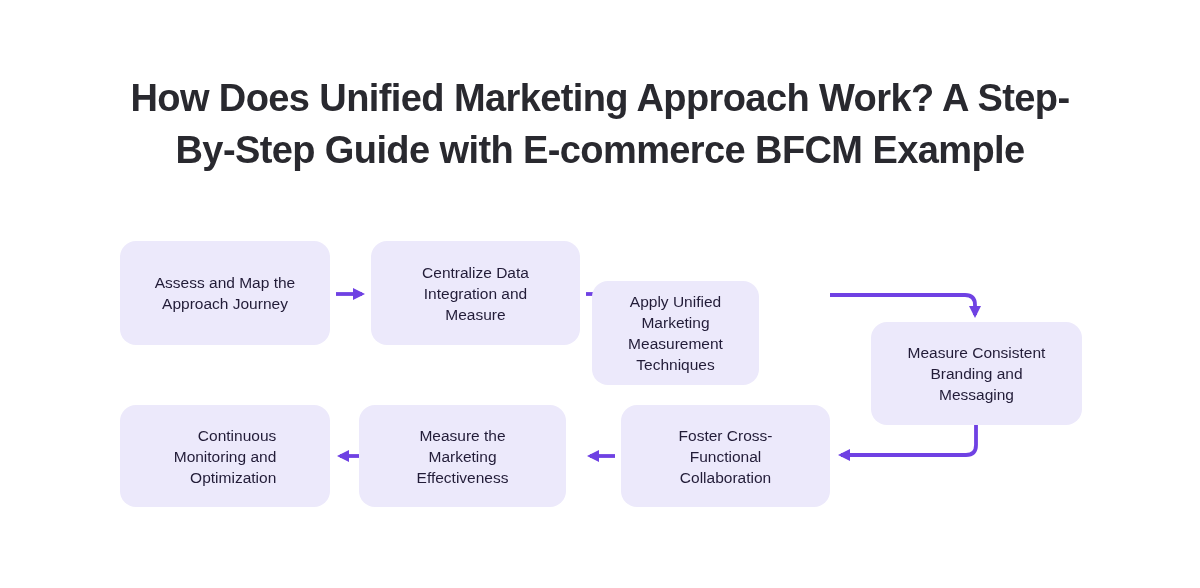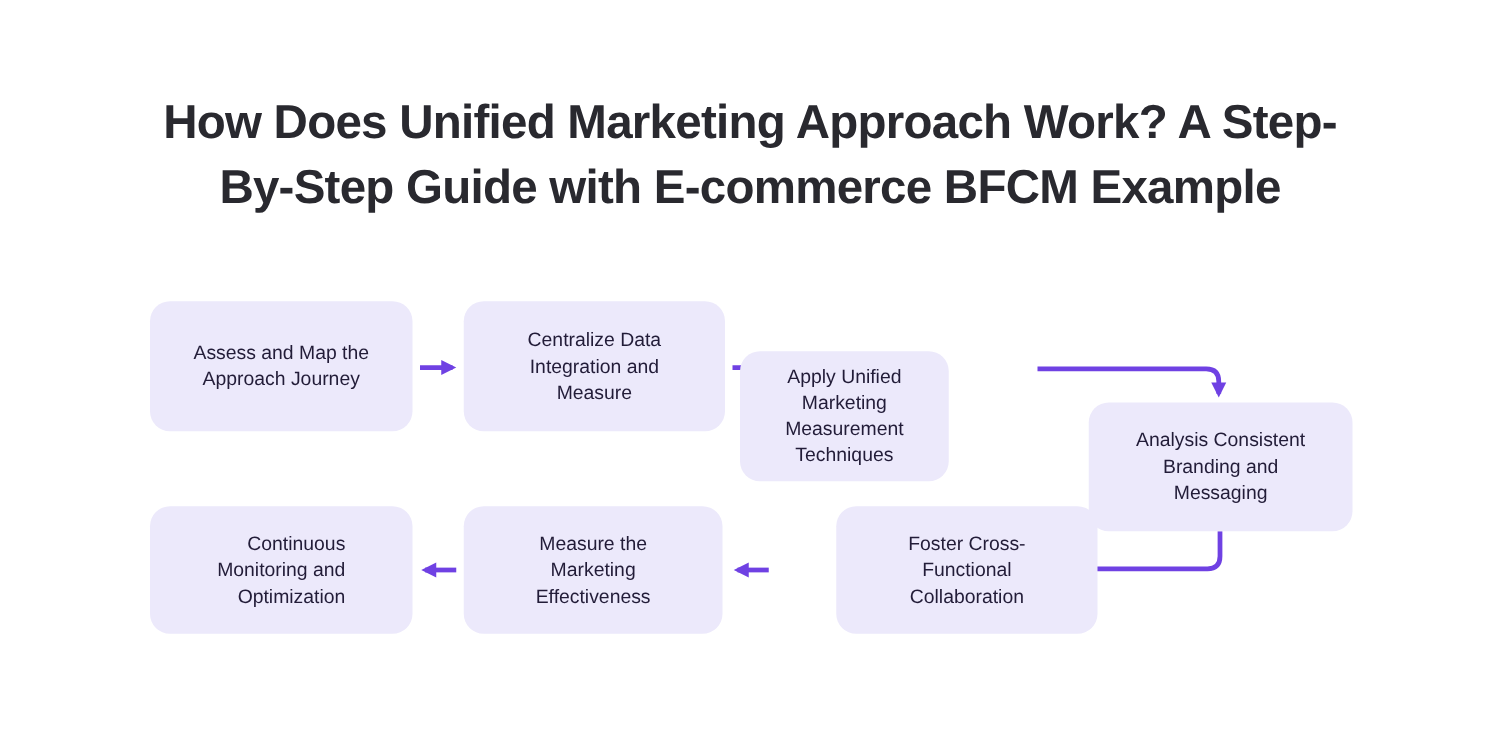--- a/index.html
+++ b/index.html
@@ -34,22 +34,22 @@
     text-align:center;
     white-space:pre-line;
     font-size:15.5px;line-height:21px;font-weight:500;
     color:var(--box-text);
     padding:8px 14px;
   }
   .n1{left:120px;top:241px;height:104px;}
   .n2{left:371px;top:241px;width:209px;height:104px;}
   .n3{left:592px;top:241px;width:167px;height:104px;margin-top:40px;}
   .n4{left:871px;top:322px;width:211px;height:103px;}
-  .n5{left:621px;top:405px;width:209px;height:102px;margin-left:48px;}
-  .n6{left:371px;top:405px;width:207px;height:102px;}
+  .n5{left:621px;top:405px;width:209px;height:102px;}
+  .n6{left:359px;top:405px;width:207px;height:102px;}
   .n7{left:120px;top:405px;height:102px;text-align:right;}
   svg.arrows{position:absolute;inset:0;width:1200px;height:588px;pointer-events:none;}
   svg.arrows path.link{
     fill:none;
     stroke:var(--arrow);
     stroke-width:3.8px;
   }
   #arrowhead path{fill:var(--arrow);}
 </style>
 </head>
@@ -81,21 +81,21 @@
 
     <div class="node n2">Centralize Data
 Integration and
 Measure</div>
 
     <div class="node n3">Apply Unified
 Marketing
 Measurement
 Techniques</div>
 
-    <div class="node n4">Analysis Consistent
+    <div class="node n4">Measure Consistent
 Branding and
 Messaging</div>
 
     <div class="node n5">Foster Cross-
 Functional
 Collaboration</div>
 
     <div class="node n6">Measure the
 Marketing
 Effectiveness</div>

